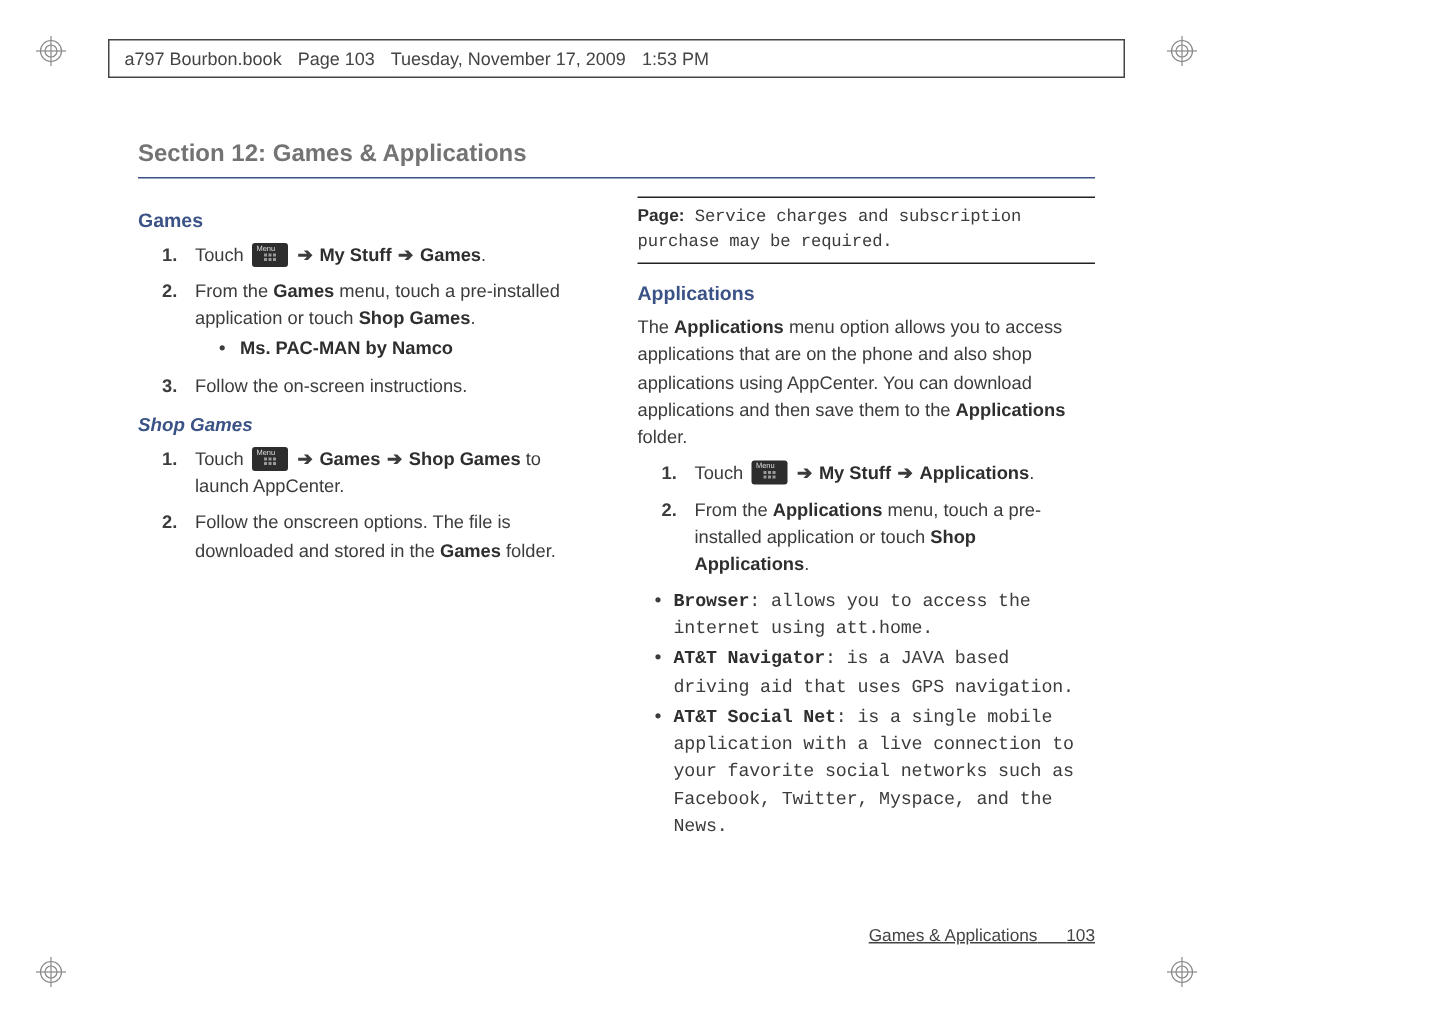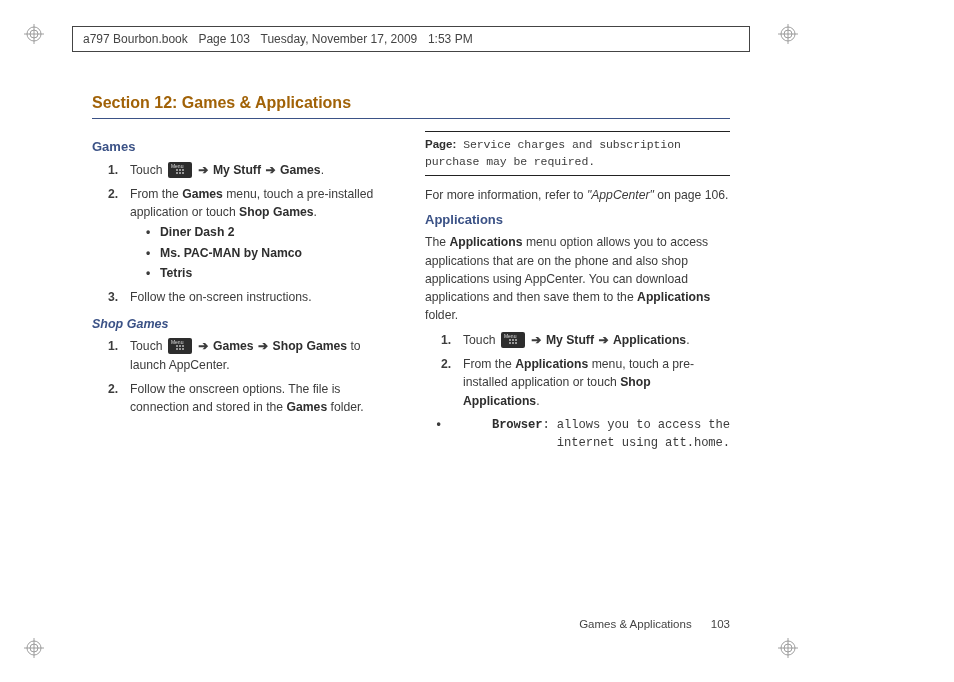--- a/index.html
+++ b/index.html
@@ -44,21 +44,21 @@
   .body-area {
     position: absolute;
     top: 84px;
     left: 92px;
     right: 92px;
     bottom: 56px;
   }
   .section-title {
     font-family: Arial, Helvetica, sans-serif;
     font-weight: bold;
-    color: #a16207;
+    color: #737373;
     font-size: 16px;
     margin: 10px 0 6px 0;
   }
   .title-rule {
     border: none;
     border-top: 1.5px solid #3b5286;
     margin: 0 0 12px 0;
   }
   .columns {
     display: flex;
@@ -114,20 +114,21 @@
     padding: 4px 0;
     margin: 0 0 10px 0;
     font-size: 11.5px;
   }
   .footer-area {
     position: absolute;
     right: 0;
     bottom: -4px;
     font-size: 11.5px;
     color: #444;
+    text-decoration: underline;
   }
   .cond { font-family: Liberation Mono, monospace; letter-spacing: -0.1px; }
   .ital { font-style: italic; }
   b { color: #2e2e2e; }
 </style>
 </head>
 <body>
 
 <div class="page">
 
@@ -173,70 +174,67 @@
             <span>Touch </span>
             <span class="menu-icon"><span class="grid"></span></span>
             <span class="arrow">➔</span>
             <b>My Stuff</b>
             <span class="arrow">➔</span>
             <b>Games</b>.
           </li>
           <li><span class="num">2.</span>
             <span>From the </span><b>Games</b><span> menu, touch a pre-installed application or touch </span><b>Shop Games</b><span>.</span>
             <ul class="bul">
-              <li><b>Diner Dash 2</b></li>
               <li><b>Ms. PAC-MAN by Namco</b></li>
-              <li><b>Tetris</b></li>
             </ul>
           </li>
           <li><span class="num">3.</span><span> Follow the on-screen instructions.</span></li>
         </ol>
 
         <div class="rb-sub">Shop Games</div>
         <ol class="steps">
           <li><span class="num">1.</span>
             <span>Touch </span>
             <span class="menu-icon"><span class="grid"></span></span>
             <span class="arrow">➔</span>
             <b>Games</b>
             <span class="arrow">➔</span>
             <b>Shop Games</b><span> to launch AppCenter.</span>
           </li>
           <li><span class="num">2.</span>
-            <span>Follow the onscreen options. The file is connection and stored in the </span><b>Games</b><span> folder.</span>
+            <span>Follow the onscreen options. The file is downloaded and stored in the </span><b>Games</b><span> folder.</span>
           </li>
         </ol>
       </div>
 
       <div class="col">
         <div class="note-box">
           <b>Page:</b><span class="cond"> Service charges and subscription purchase may be required.</span>
         </div>
-        <p>
-          <span>For more information, refer to </span><span class="ital">"AppCenter"</span><span>  on page 106.</span>
-        </p>
         <div class="rb">Applications</div>
         <p>
           <span>The </span><b>Applications</b><span> menu option allows you to access applications that are on the phone and also shop applications using AppCenter. You can download applications and then save them to the </span><b>Applications</b><span> folder.</span>
         </p>
         <ol class="steps">
           <li><span class="num">1.</span>
             <span>Touch </span>
             <span class="menu-icon"><span class="grid"></span></span>
             <span class="arrow">➔</span>
             <b>My Stuff</b>
             <span class="arrow">➔</span>
             <b>Applications</b>.
           </li>
           <li><span class="num">2.</span>
             <span>From the </span><b>Applications</b><span> menu, touch a pre-installed application or touch </span><b>Shop Applications</b><span>.</span>
           </li>
         </ol>
-        <ul class="bul cond" style="padding-left:14px;text-align:right;">
+        <ul class="bul cond" style="padding-left:14px;">
           <li><b>Browser</b><span>: allows you to access the internet using att.home.</span></li>
+          <li><b>AT&amp;T Navigator</b><span>: is a JAVA based driving aid that uses GPS navigation.</span></li>
+          <li><b>AT&amp;T Social Net</b><span>: is a single mobile application with a live connection to your favorite social networks such as Facebook, Twitter, Myspace, and the News.</span></li>
         </ul>
       </div>
     </div>
 
     <div class="footer-area">
       <span>Games &amp; Applications</span>&nbsp;&nbsp;&nbsp;&nbsp;&nbsp;&nbsp;<span>103</span>
     </div>
   </div>
 </div>
 

